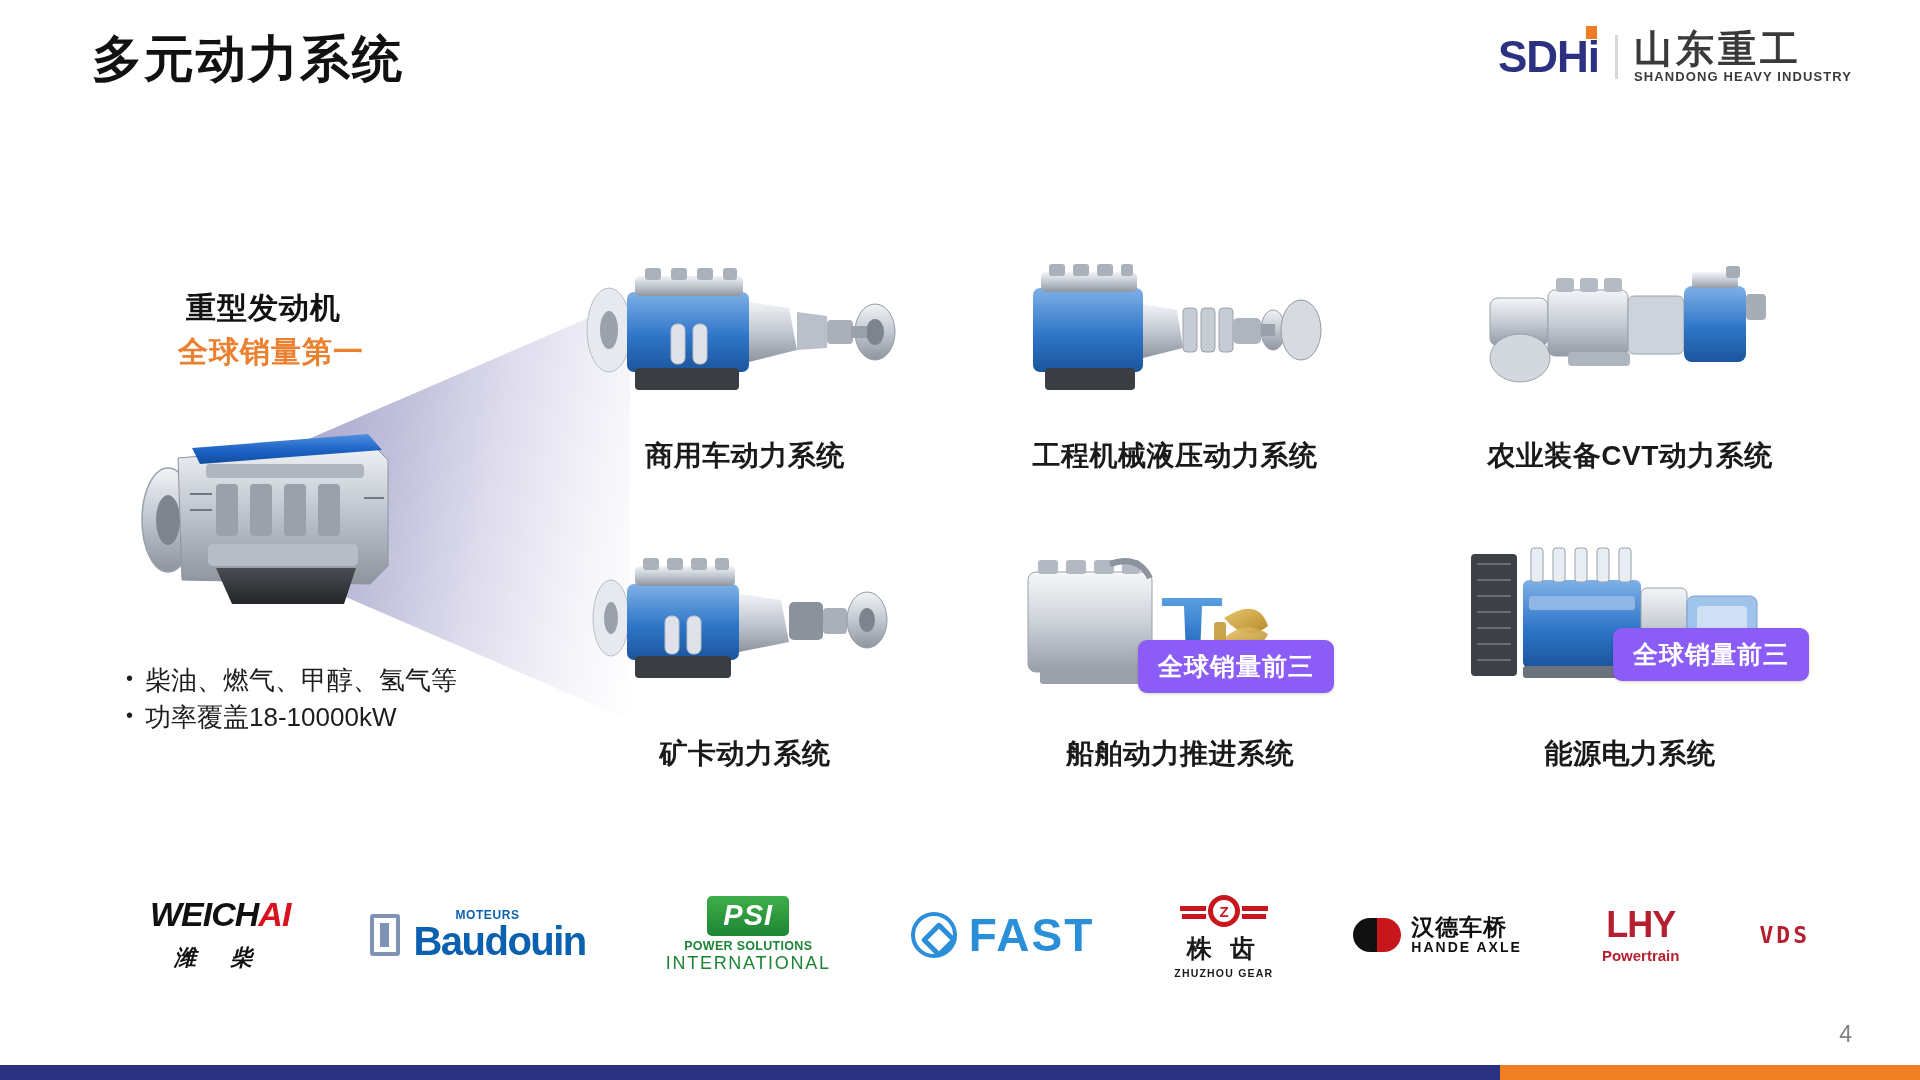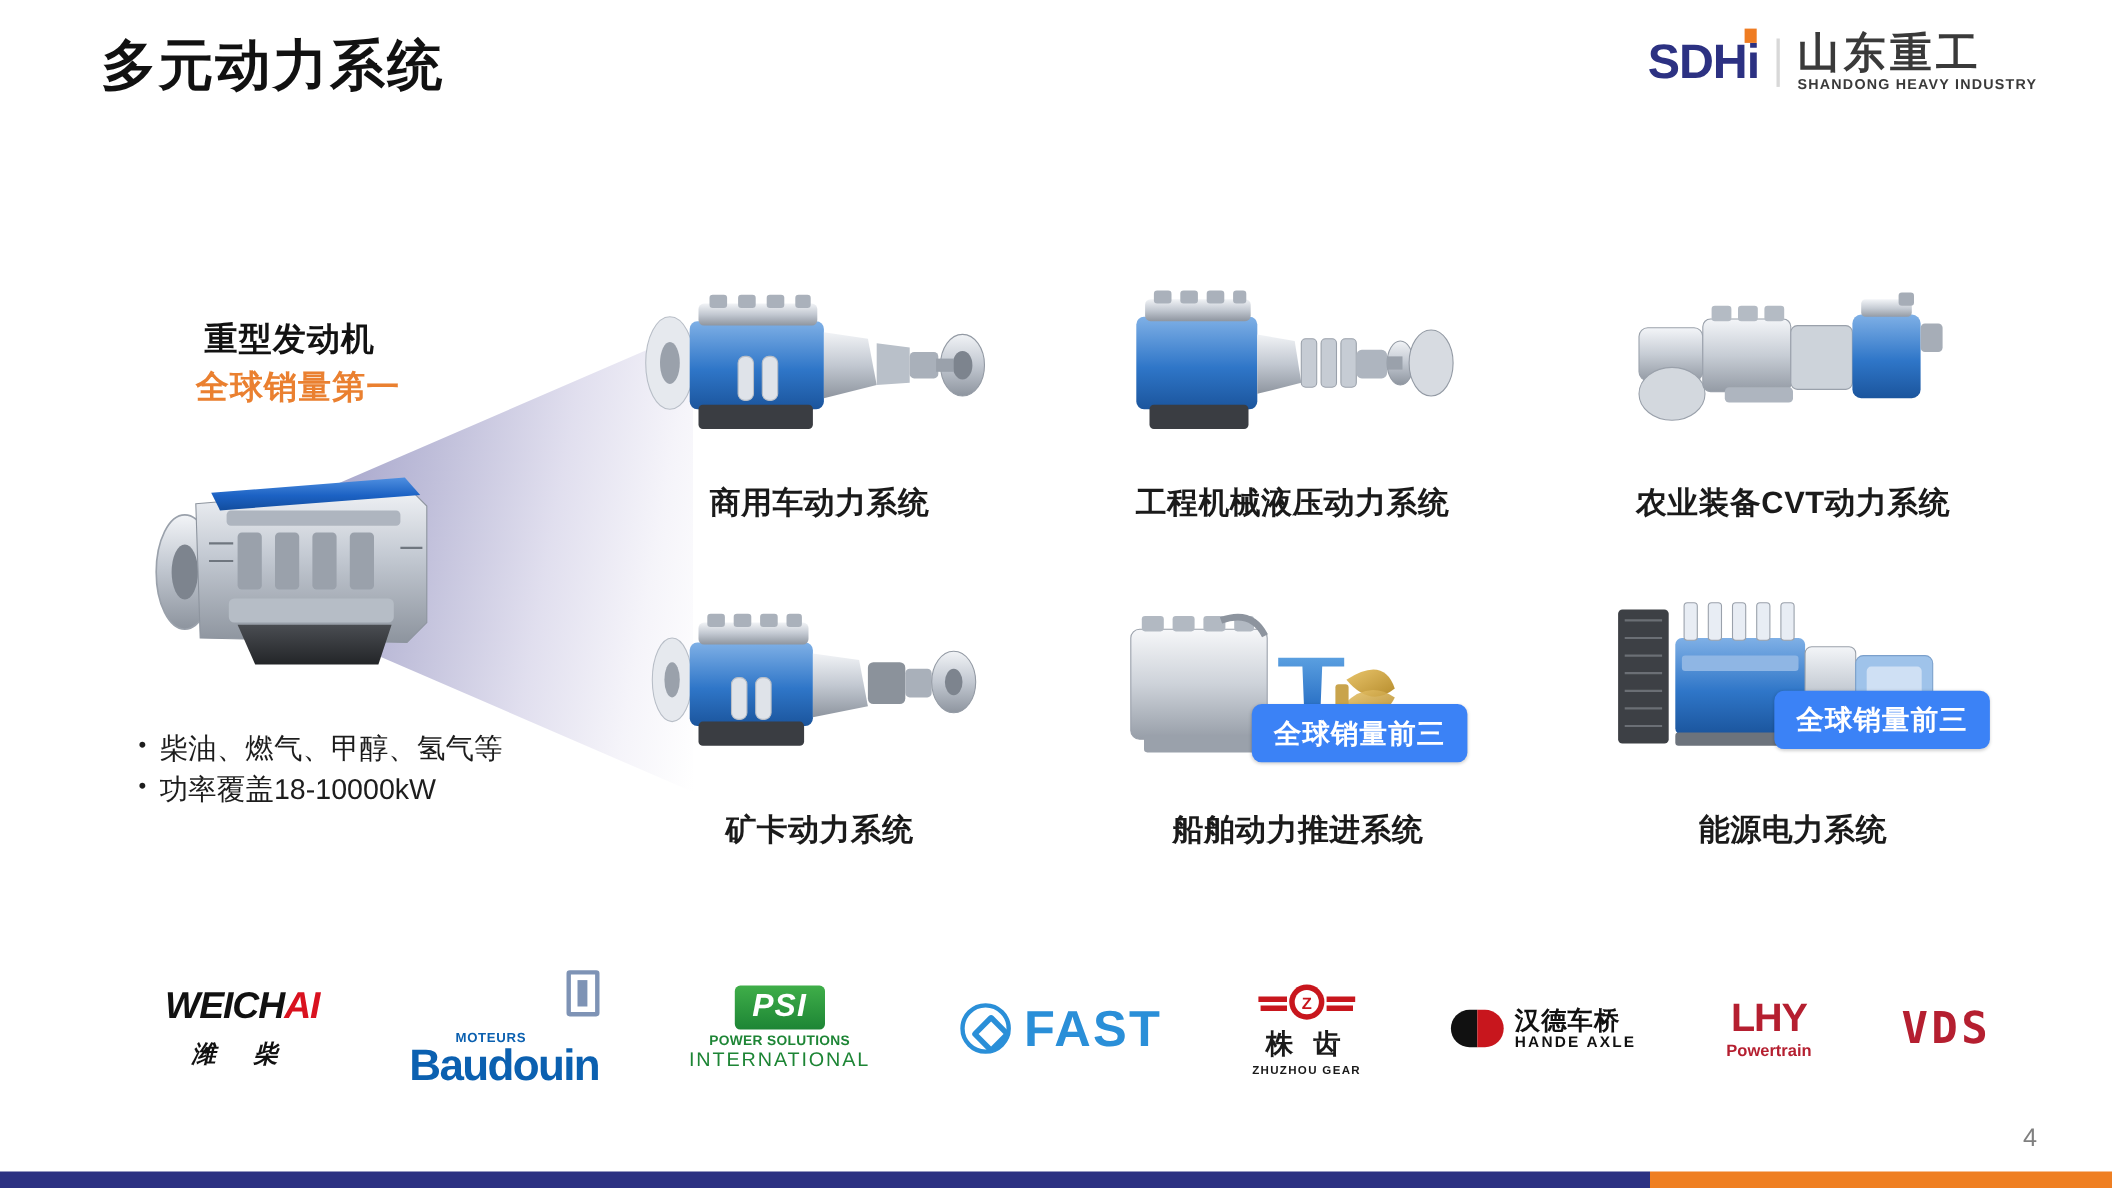--- a/index.html
+++ b/index.html
@@ -68,38 +68,38 @@
   .prod {
     position: absolute; display: flex; flex-direction: column; align-items: center;
   }
   .prod .img-box { position: relative; }
   .prod .caption {
     font-size: 28px; font-weight: 700; color: #1a1a1a; letter-spacing: .5px;
     white-space: nowrap; text-align: center;
   }
   .badge {
     position: absolute; padding: 10px 20px; border-radius: 9px;
-    background: #3b82f6; color: #ffffff; font-size: 25px; font-weight: 700;
+    background: #8b5cf6; color: #ffffff; font-size: 25px; font-weight: 700;
     letter-spacing: 1px; white-space: nowrap; box-shadow: 0 1px 3px rgba(0,0,0,.18);
   }
 
   
   .brands {
     position: absolute; left: 150px; top: 885px; width: 1660px; height: 100px;
     display: flex; align-items: center; justify-content: space-between;
   }
   .brand { display:flex; flex-direction:column; align-items:center; justify-content:center; }
 
   
   .b-weichai .wc-top { font-size: 34px; font-weight: 800; font-style: italic; letter-spacing: -1px; line-height:1; }
   .b-weichai .wc-top .k { color:#111; } .b-weichai .wc-top .r { color:#d9121f; }
   .b-weichai .wc-cn { font-size: 22px; font-weight: 800; letter-spacing: 14px; color:#111; margin-top:12px; font-style: italic;}
 
   
-  .b-baud { flex-direction: column; gap: 13px; align-items: flex-end; }
+  .b-baud { flex-direction: row; gap: 13px; align-items: center; }
   .b-baud .bmark { width: 30px; height: 42px; border: 4px solid #7e93b5; border-radius:3px; position: relative; }
   .b-baud .bmark:after { content:""; position:absolute; left:6px; top:5px; width:9px; height:24px; background:#7e93b5; }
   .b-baud .btxt { line-height: 1; }
   .b-baud .moteurs { font-size: 12px; font-weight: 800; color:#0b60b0; letter-spacing: .6px; margin-left: 42px; }
   .b-baud .bname { font-size: 40px; font-weight: 800; color:#0b60b0; letter-spacing: -1.5px; }
 
   
   .b-psi .psi-box {
     background: linear-gradient(180deg,#3fae49,#1d8535); border-radius: 5px;
     padding: 5px 16px 6px; color:#fff; font-size: 29px; font-weight: 800; font-style: italic;
@@ -126,21 +126,21 @@
   .b-hd .hmark .rgt { position:absolute; right:0; top:0; width:24px; height:34px; background:#c8161d; border-radius: 0 17px 17px 0; }
   .b-hd .htxt { line-height: 1.1; }
   .b-hd .hcn { font-size: 23px; font-weight: 800; color:#111; letter-spacing: 1px; }
   .b-hd .hen { font-size: 14px; font-weight: 800; color:#111; letter-spacing: 2px; }
 
   
   .b-lhy .lmark { font-size: 36px; font-weight: 800; color:#b51f30; letter-spacing:-1px; line-height:1; }
   .b-lhy .lsub { font-size: 15px; font-weight: 600; color:#b51f30; margin-top: 4px; }
 
   
-  .b-vds .vtxt { font-size: 40px; font-weight: 700; color:#b51f30; letter-spacing: 3px; font-family:"DejaVu Sans Mono", monospace; }
+  .b-vds .vtxt { font-size: 23px; font-weight: 700; color:#b51f30; letter-spacing: 3px; font-family:"DejaVu Sans Mono", monospace; }
 
   
   .page-num {
     position: absolute; right: 68px; bottom: 32px;
     font-size: 23px; color: #808080;
   }
   .footer-bar { position: absolute; left:0; bottom:0; width:1920px; height:15px; display:flex; }
   .footer-navy { width: 1500px; height: 100%; background:#2c3182; }
   .footer-orange { flex: 1; height: 100%; background:#ef7f22; }
 </style>

